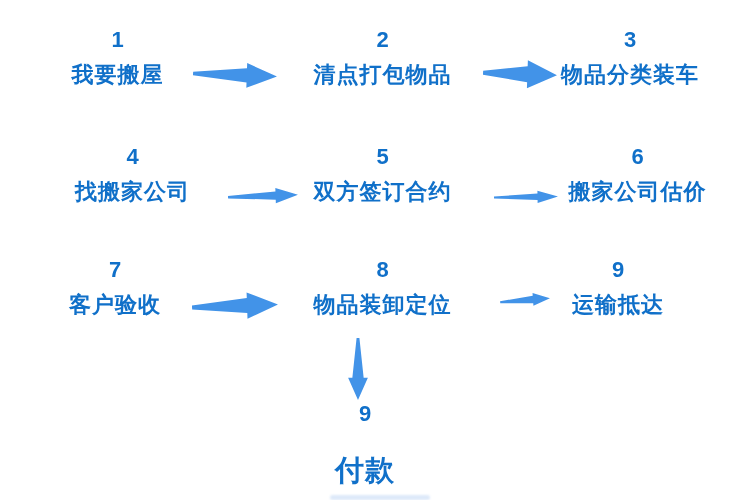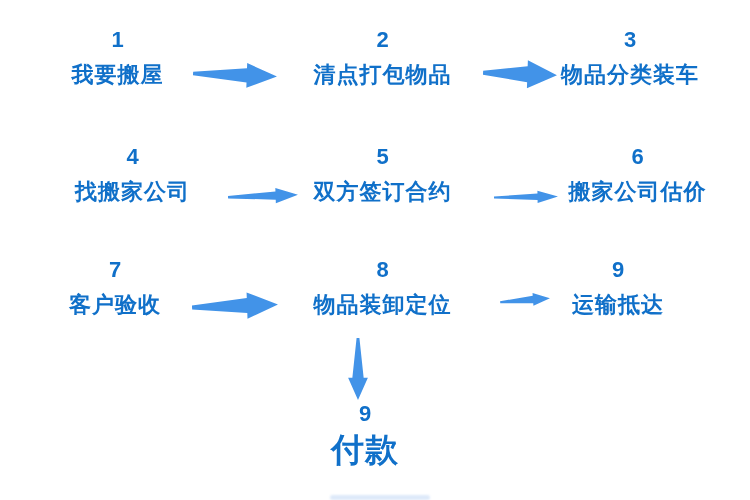--- a/index.html
+++ b/index.html
@@ -30,22 +30,22 @@
   }
   .step .label{
     margin-top:6px;
     font-size:22px;
     font-weight:bold;
     line-height:30px;
     letter-spacing:1px;
     white-space:nowrap;
   }
   .step.big .label{
-    margin-top:2px;
-    font-size:33px;
+    margin-top:22px;
+    font-size:29px;
     line-height:40px;
   }
   
   .s1{left:40px;top:26px;width:155px;}
   .s2{left:290px;top:26px;width:185px;}
   .s3{left:550px;top:26px;width:160px;}
   .s4{left:40px;top:143px;width:185px;}
   .s5{left:290px;top:143px;width:185px;}
   .s6{left:545px;top:143px;width:185px;}
   .s7{left:40px;top:256px;width:150px;}

